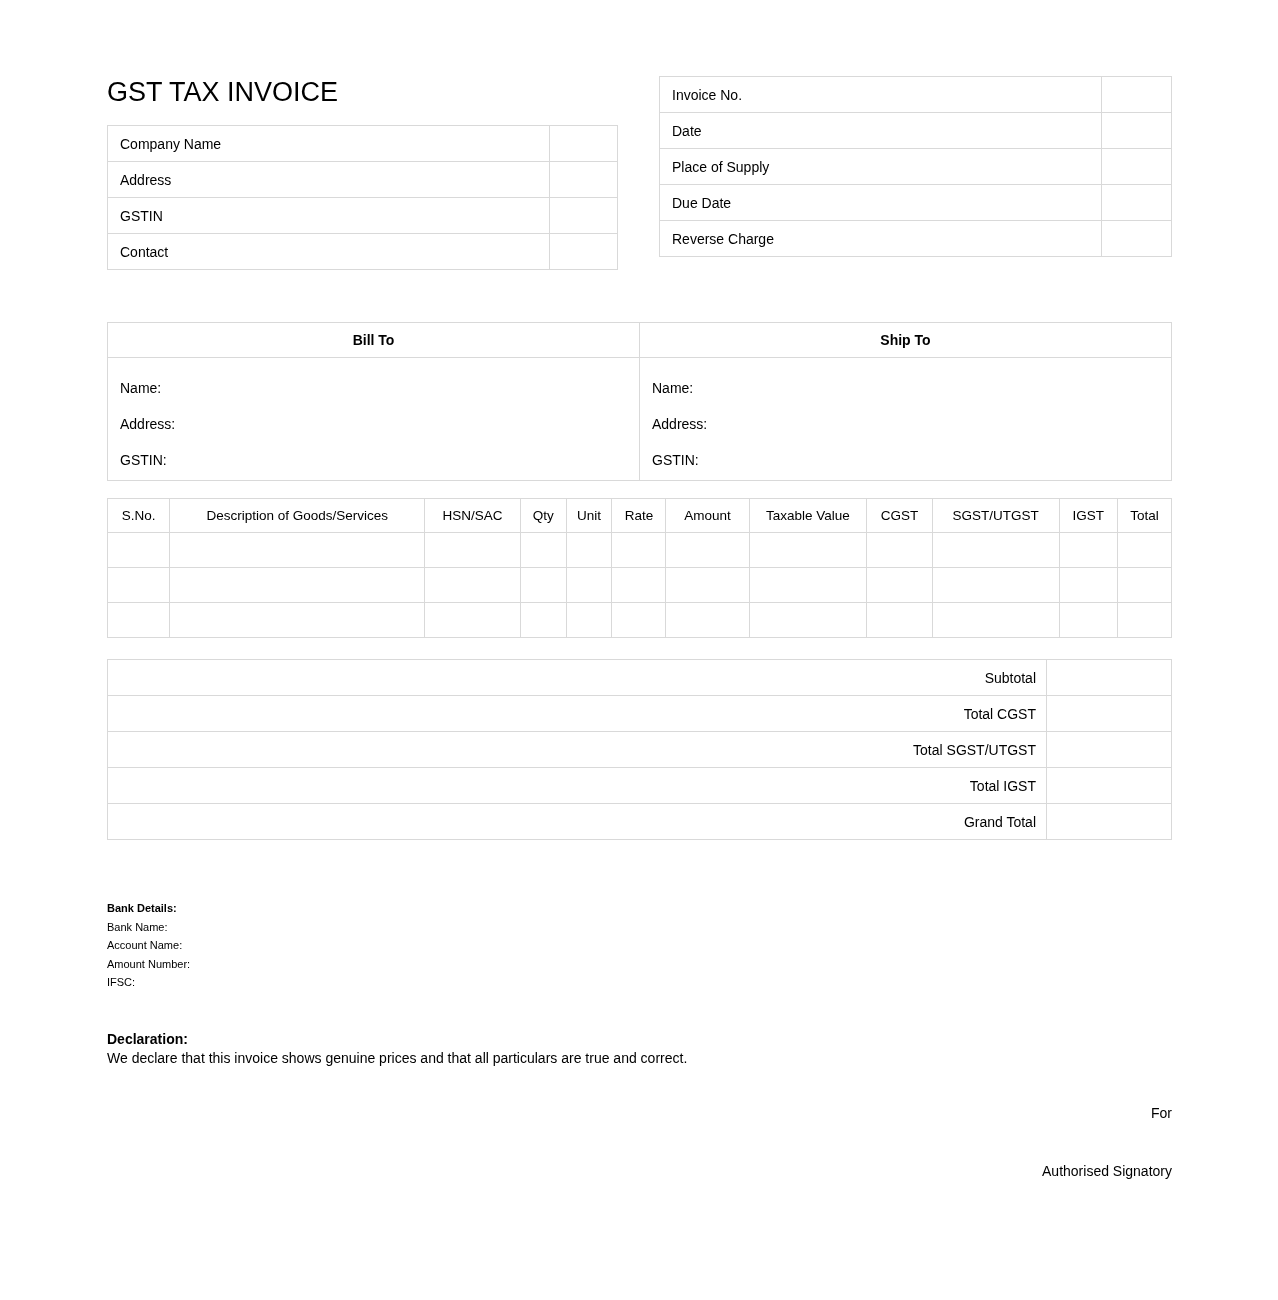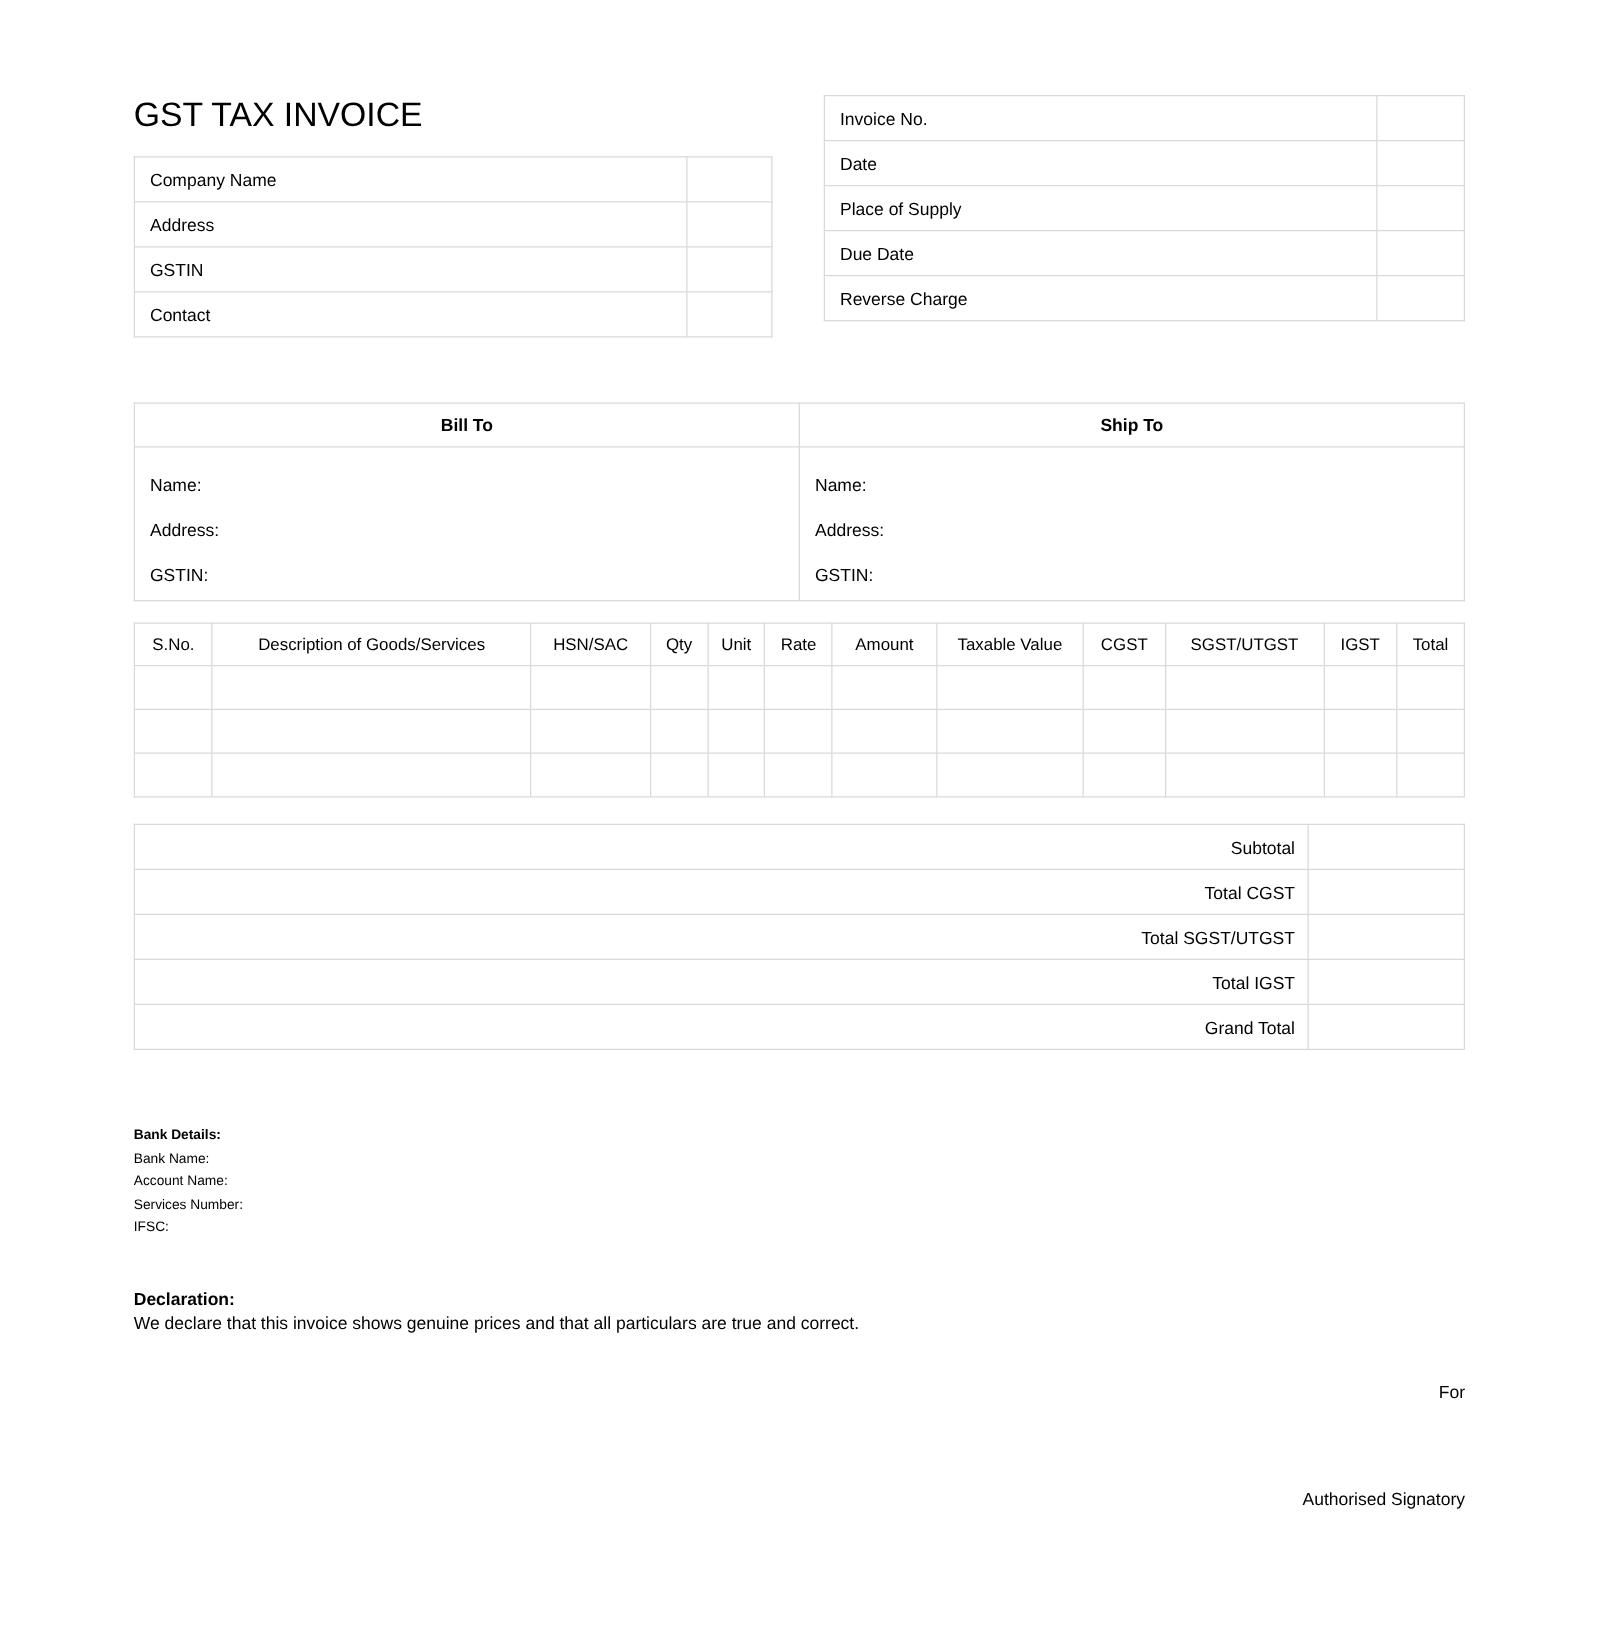--- a/index.html
+++ b/index.html
@@ -178,21 +178,20 @@
     text-align: right;
     font-size: 14px;
   }
   .sign-name {
     position: absolute;
     left: 0;
     top: 1163px;
     width: 1172px;
     text-align: right;
     font-size: 14px;
-    margin-top: 28px;
   }
 </style>
 </head>
 <body>
 
 <div class="page">
 
   <div class="title">GST TAX INVOICE</div>
 
   <table class="tbl company-tbl">
@@ -361,21 +360,21 @@
         <td class="lbl">Grand Total</td>
         <td class="val"></td>
       </tr>
     </tbody>
   </table>
 
   <div class="bank-block">
     <span class="blk-line blk-head">Bank Details:</span>
     <span class="blk-line">Bank Name:</span>
     <span class="blk-line">Account Name:</span>
-    <span class="blk-line">Services Number:</span>
+    <span class="blk-line">Amount Number:</span>
     <span class="blk-line">IFSC:</span>
   </div>
 
   <div class="decl-block">
     <span class="blk-line blk-head">Declaration:</span>
     <span class="blk-line">We declare that this invoice shows genuine prices and that all particulars are true and correct.</span>
   </div>
 
   <div class="sign-for">For</div>
   <div class="sign-name">Authorised Signatory</div>

